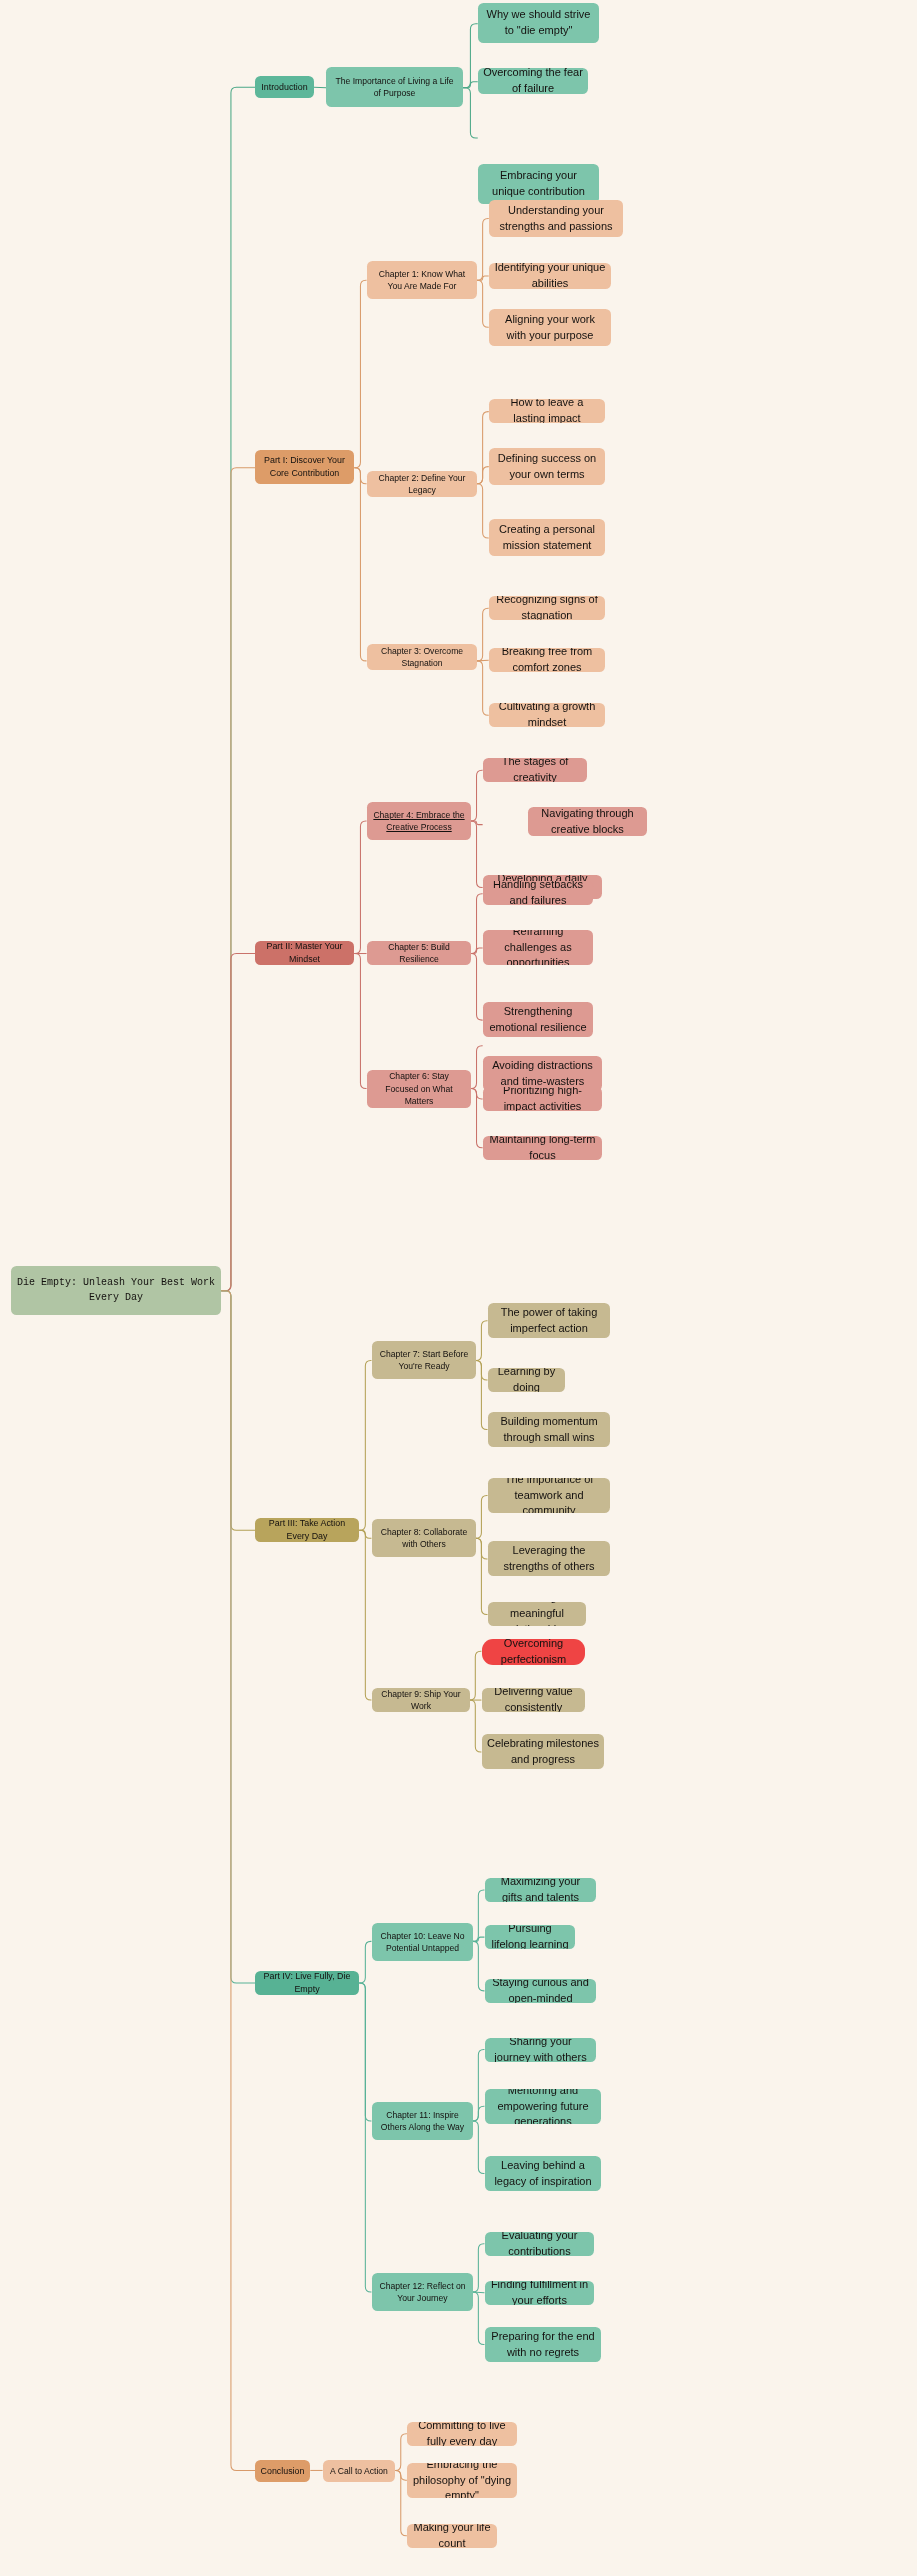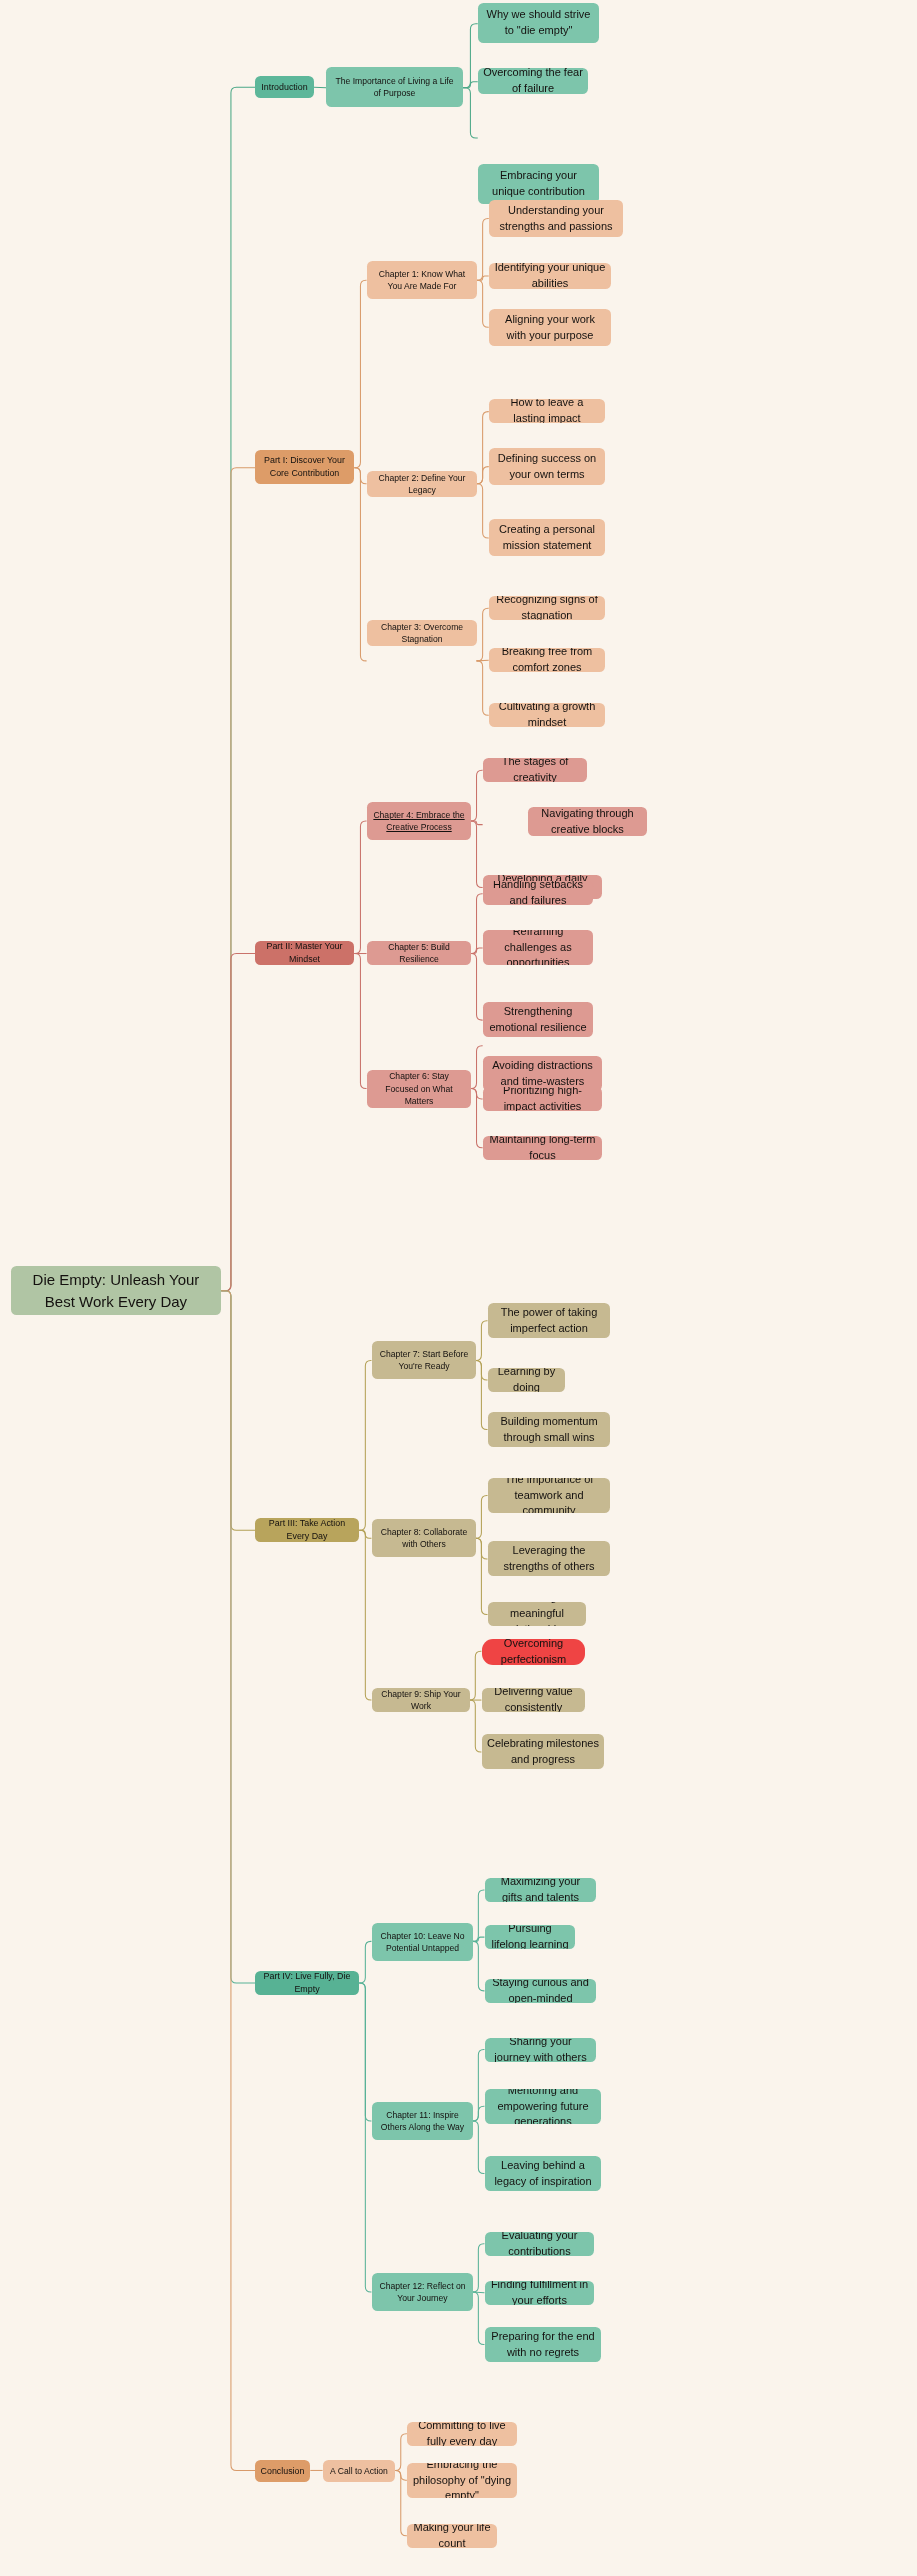--- a/index.html
+++ b/index.html
@@ -16,21 +16,21 @@
     position:absolute;
     box-sizing:border-box;
     display:flex;align-items:center;justify-content:center;
     text-align:center;
     color:#14110f;
     border-radius:5.5px;
     line-height:1.45;
     padding:2.4px 4.9px;
     overflow:hidden;
   }
-  .lvl-root{font-size:15px;}
+  .lvl-root{font-size:10px;font-family:Liberation Mono, monospace;}
   .lvl-1{font-size:8.9px;}
   .lvl-2{font-size:8.6px;}
   .lvl-3{font-size:11px;}
 </style>
 </head>
 <body>
 
 <div id="canvas">
   <svg id="links" viewBox="0 0 1501 4215" width="917" height="2576">
       <path d="M 362 2112 L 369 2112 Q 378 2112 378 2103 L 378 151 Q 378 142 387 142 L 418 142" fill="none" stroke="#4aa786" stroke-width="1.7"></path>
@@ -104,21 +104,21 @@
     <div class="node lvl-3" style="left: 478px; top: 117px; width: 121px; height: 40px; background: rgb(125, 197, 171); margin-top: 47px;">Embracing your unique contribution</div>
     <div class="node lvl-1" style="left: 255px; top: 450px; width: 99px; height: 34px; background: rgb(221, 156, 104); text-align: center;">Part I: Discover Your Core Contribution</div>
     <div class="node lvl-2" style="left: 367px; top: 261px; width: 110px; height: 38px; background: rgb(238, 192, 160);">Chapter 1: Know What You Are Made For</div>
     <div class="node lvl-3" style="left: 489px; top: 200px; width: 134px; height: 37px; background: rgb(238, 192, 160);">Understanding your strengths and passions</div>
     <div class="node lvl-3" style="left: 489px; top: 263px; width: 122px; height: 26px; background: rgb(238, 192, 160);">Identifying your unique abilities</div>
     <div class="node lvl-3" style="left: 489px; top: 309px; width: 122px; height: 37px; background: rgb(238, 192, 160);">Aligning your work with your purpose</div>
     <div class="node lvl-2" style="left: 367px; top: 471px; width: 110px; height: 26px; background: rgb(238, 192, 160);">Chapter 2: Define Your Legacy</div>
     <div class="node lvl-3" style="left: 489px; top: 399px; width: 116px; height: 24.4px; background: rgb(238, 192, 160);">How to leave a lasting impact</div>
     <div class="node lvl-3" style="left: 489px; top: 448px; width: 116px; height: 37px; background: rgb(238, 192, 160);">Defining success on your own terms</div>
     <div class="node lvl-3" style="left: 489px; top: 519px; width: 116px; height: 37px; background: rgb(238, 192, 160);">Creating a personal mission statement</div>
-    <div class="node lvl-2" style="left: 367px; top: 620px; width: 110px; height: 26px; background: rgb(238, 192, 160);">Chapter 3: Overcome Stagnation</div>
+    <div class="node lvl-2" style="left: 367px; top: 644px; width: 110px; height: 26px; background: rgb(238, 192, 160);">Chapter 3: Overcome Stagnation</div>
     <div class="node lvl-3" style="left: 489px; top: 596px; width: 116px; height: 24.4px; background: rgb(238, 192, 160);">Recognizing signs of stagnation</div>
     <div class="node lvl-3" style="left: 489px; top: 648px; width: 116px; height: 24.4px; background: rgb(238, 192, 160);">Breaking free from comfort zones</div>
     <div class="node lvl-3" style="left: 489px; top: 703px; width: 116px; height: 24.4px; background: rgb(238, 192, 160);">Cultivating a growth mindset</div>
     <div class="node lvl-1" style="left: 255px; top: 941px; width: 99px; height: 24.4px; background: rgb(204, 113, 104);">Part II: Master Your Mindset</div>
     <div class="node lvl-2" style="left: 367px; top: 802px; width: 104px; height: 38px; background: rgb(221, 154, 146); text-decoration: underline;">Chapter 4: Embrace the Creative Process</div>
     <div class="node lvl-3" style="left: 483px; top: 758px; width: 104px; height: 24.4px; background: rgb(221, 154, 146);">The stages of creativity</div>
     <div class="node lvl-3" style="left: 483px; top: 807px; width: 119px; height: 29px; background: rgb(221, 154, 146); margin-left: 45px;">Navigating through creative blocks</div>
     <div class="node lvl-3" style="left: 483px; top: 875px; width: 119px; height: 24.4px; background: rgb(221, 154, 146);">Developing a daily creative habit</div>
     <div class="node lvl-2" style="left: 367px; top: 941px; width: 104px; height: 24.4px; background: rgb(221, 154, 146);">Chapter 5: Build Resilience</div>
     <div class="node lvl-3" style="left: 483px; top: 881px; width: 110px; height: 24.4px; background: rgb(221, 154, 146);">Handling setbacks and failures</div>

